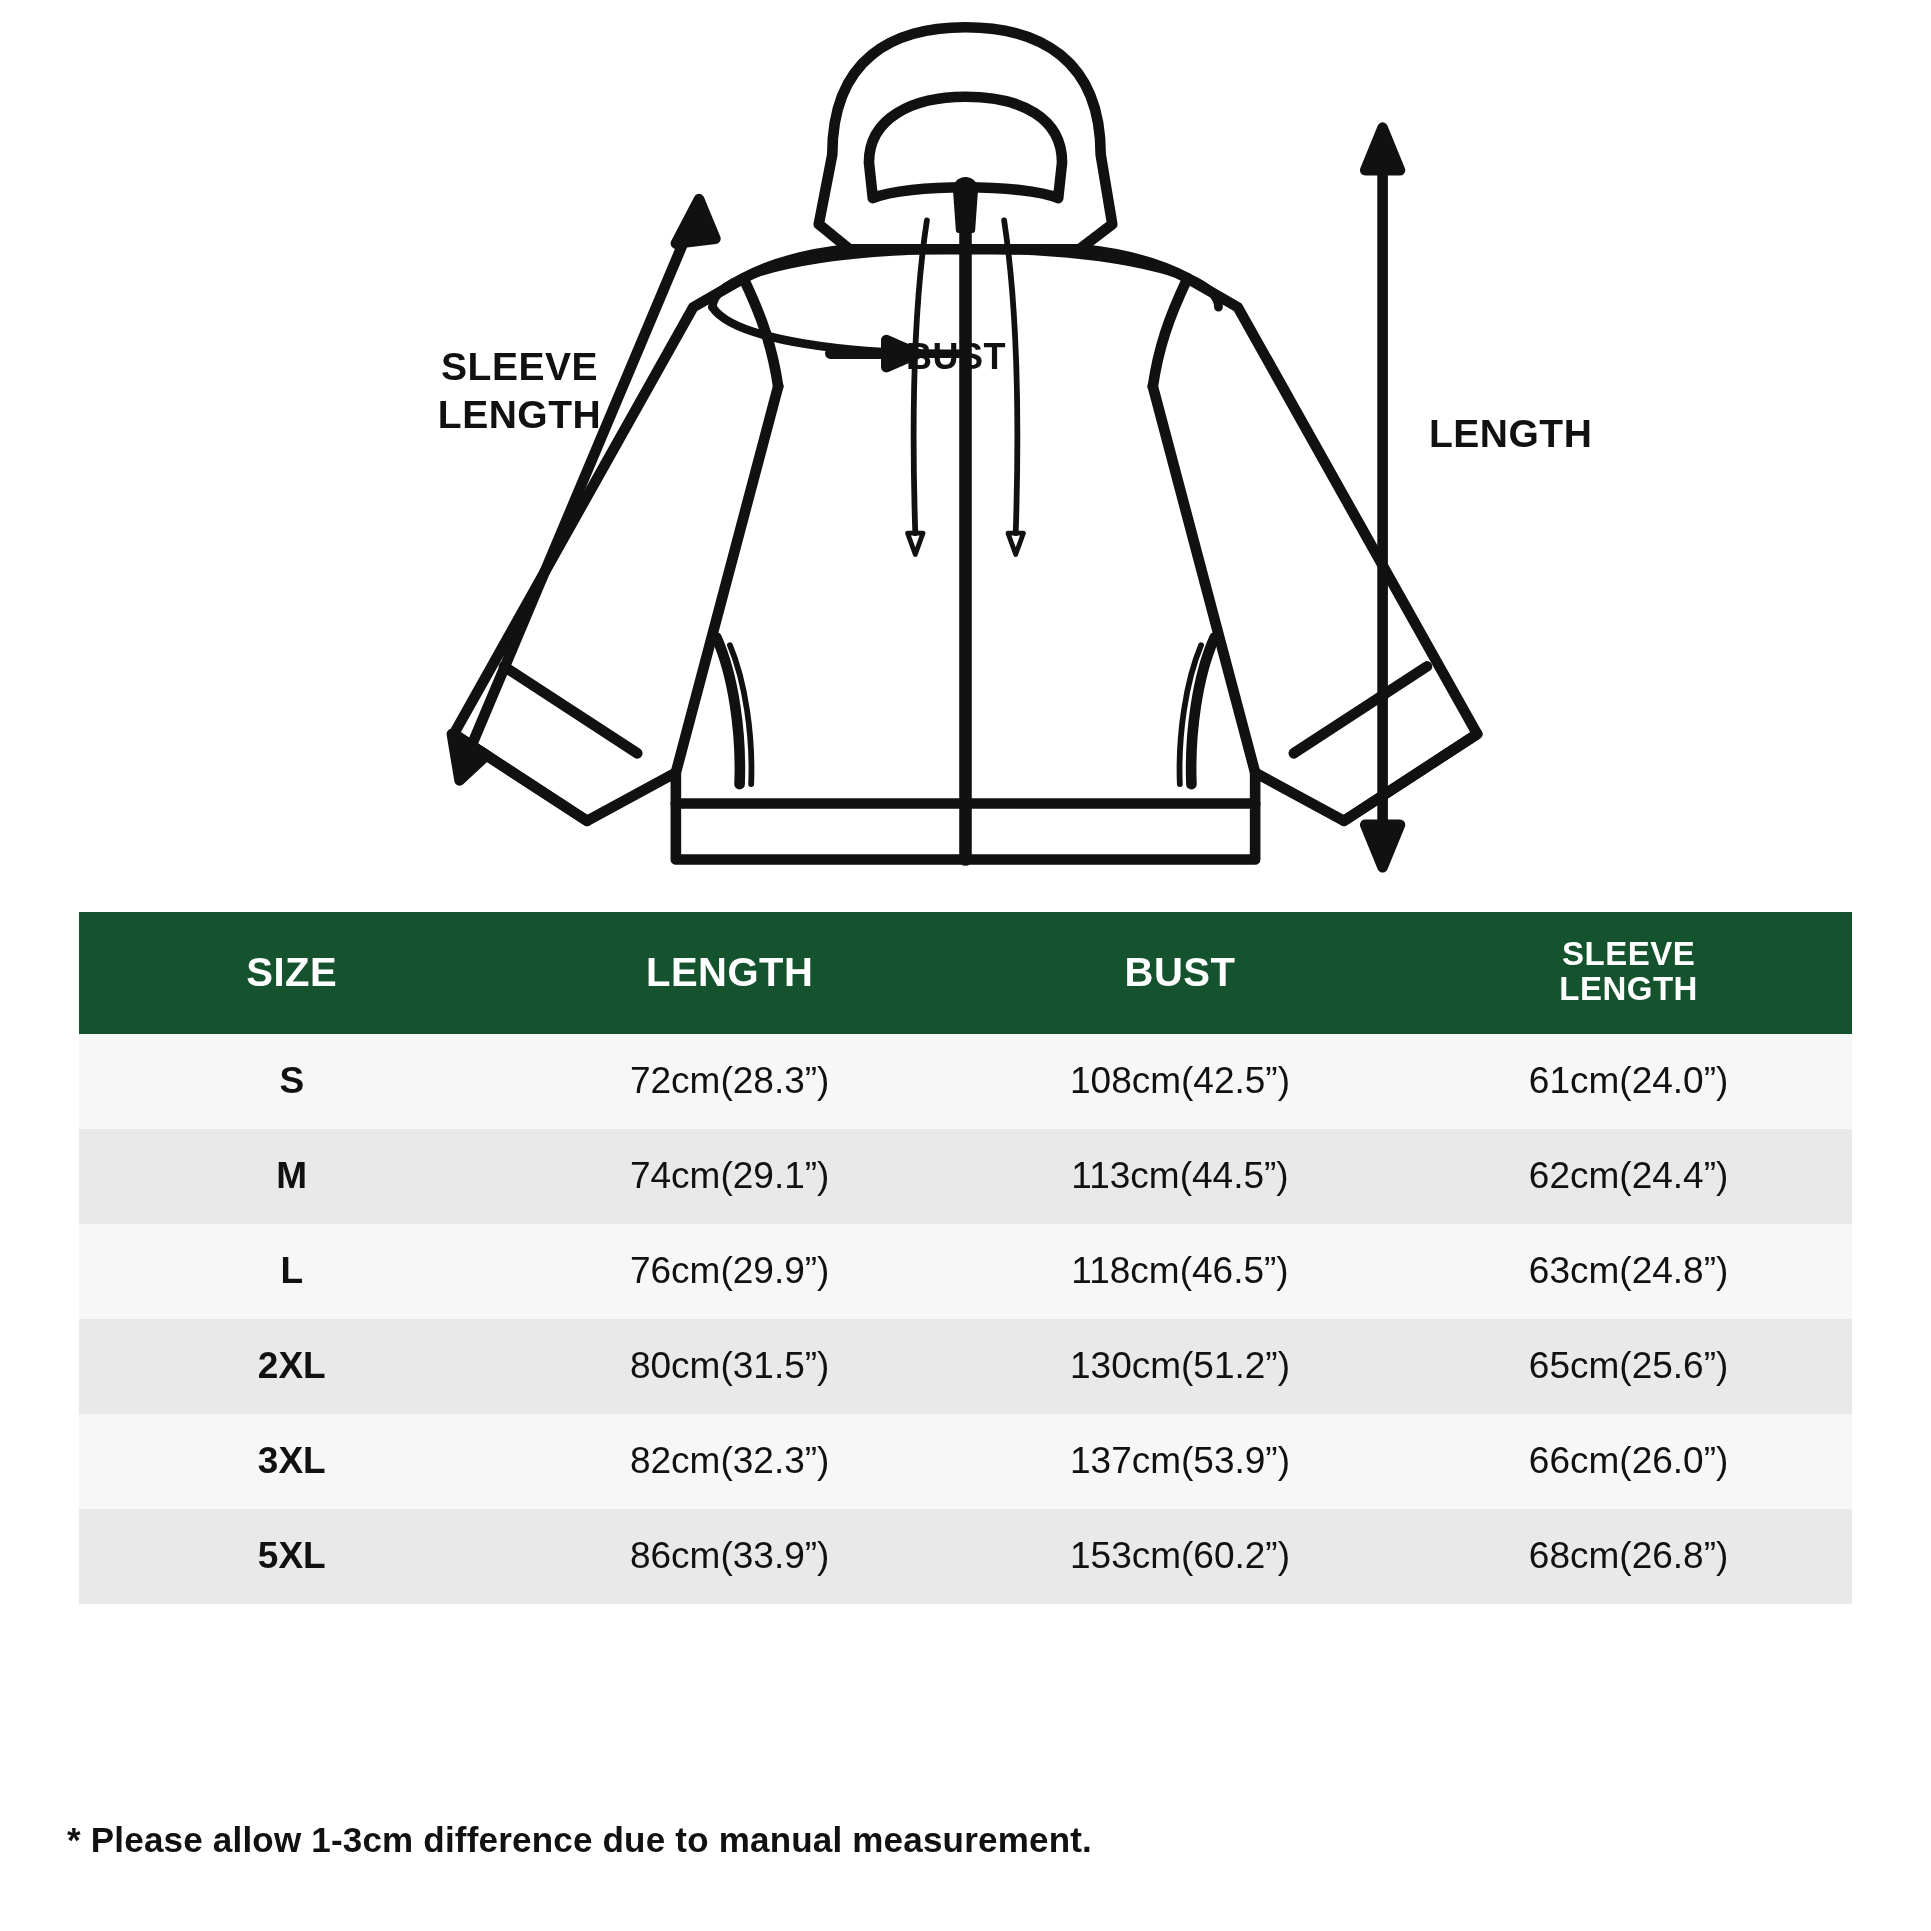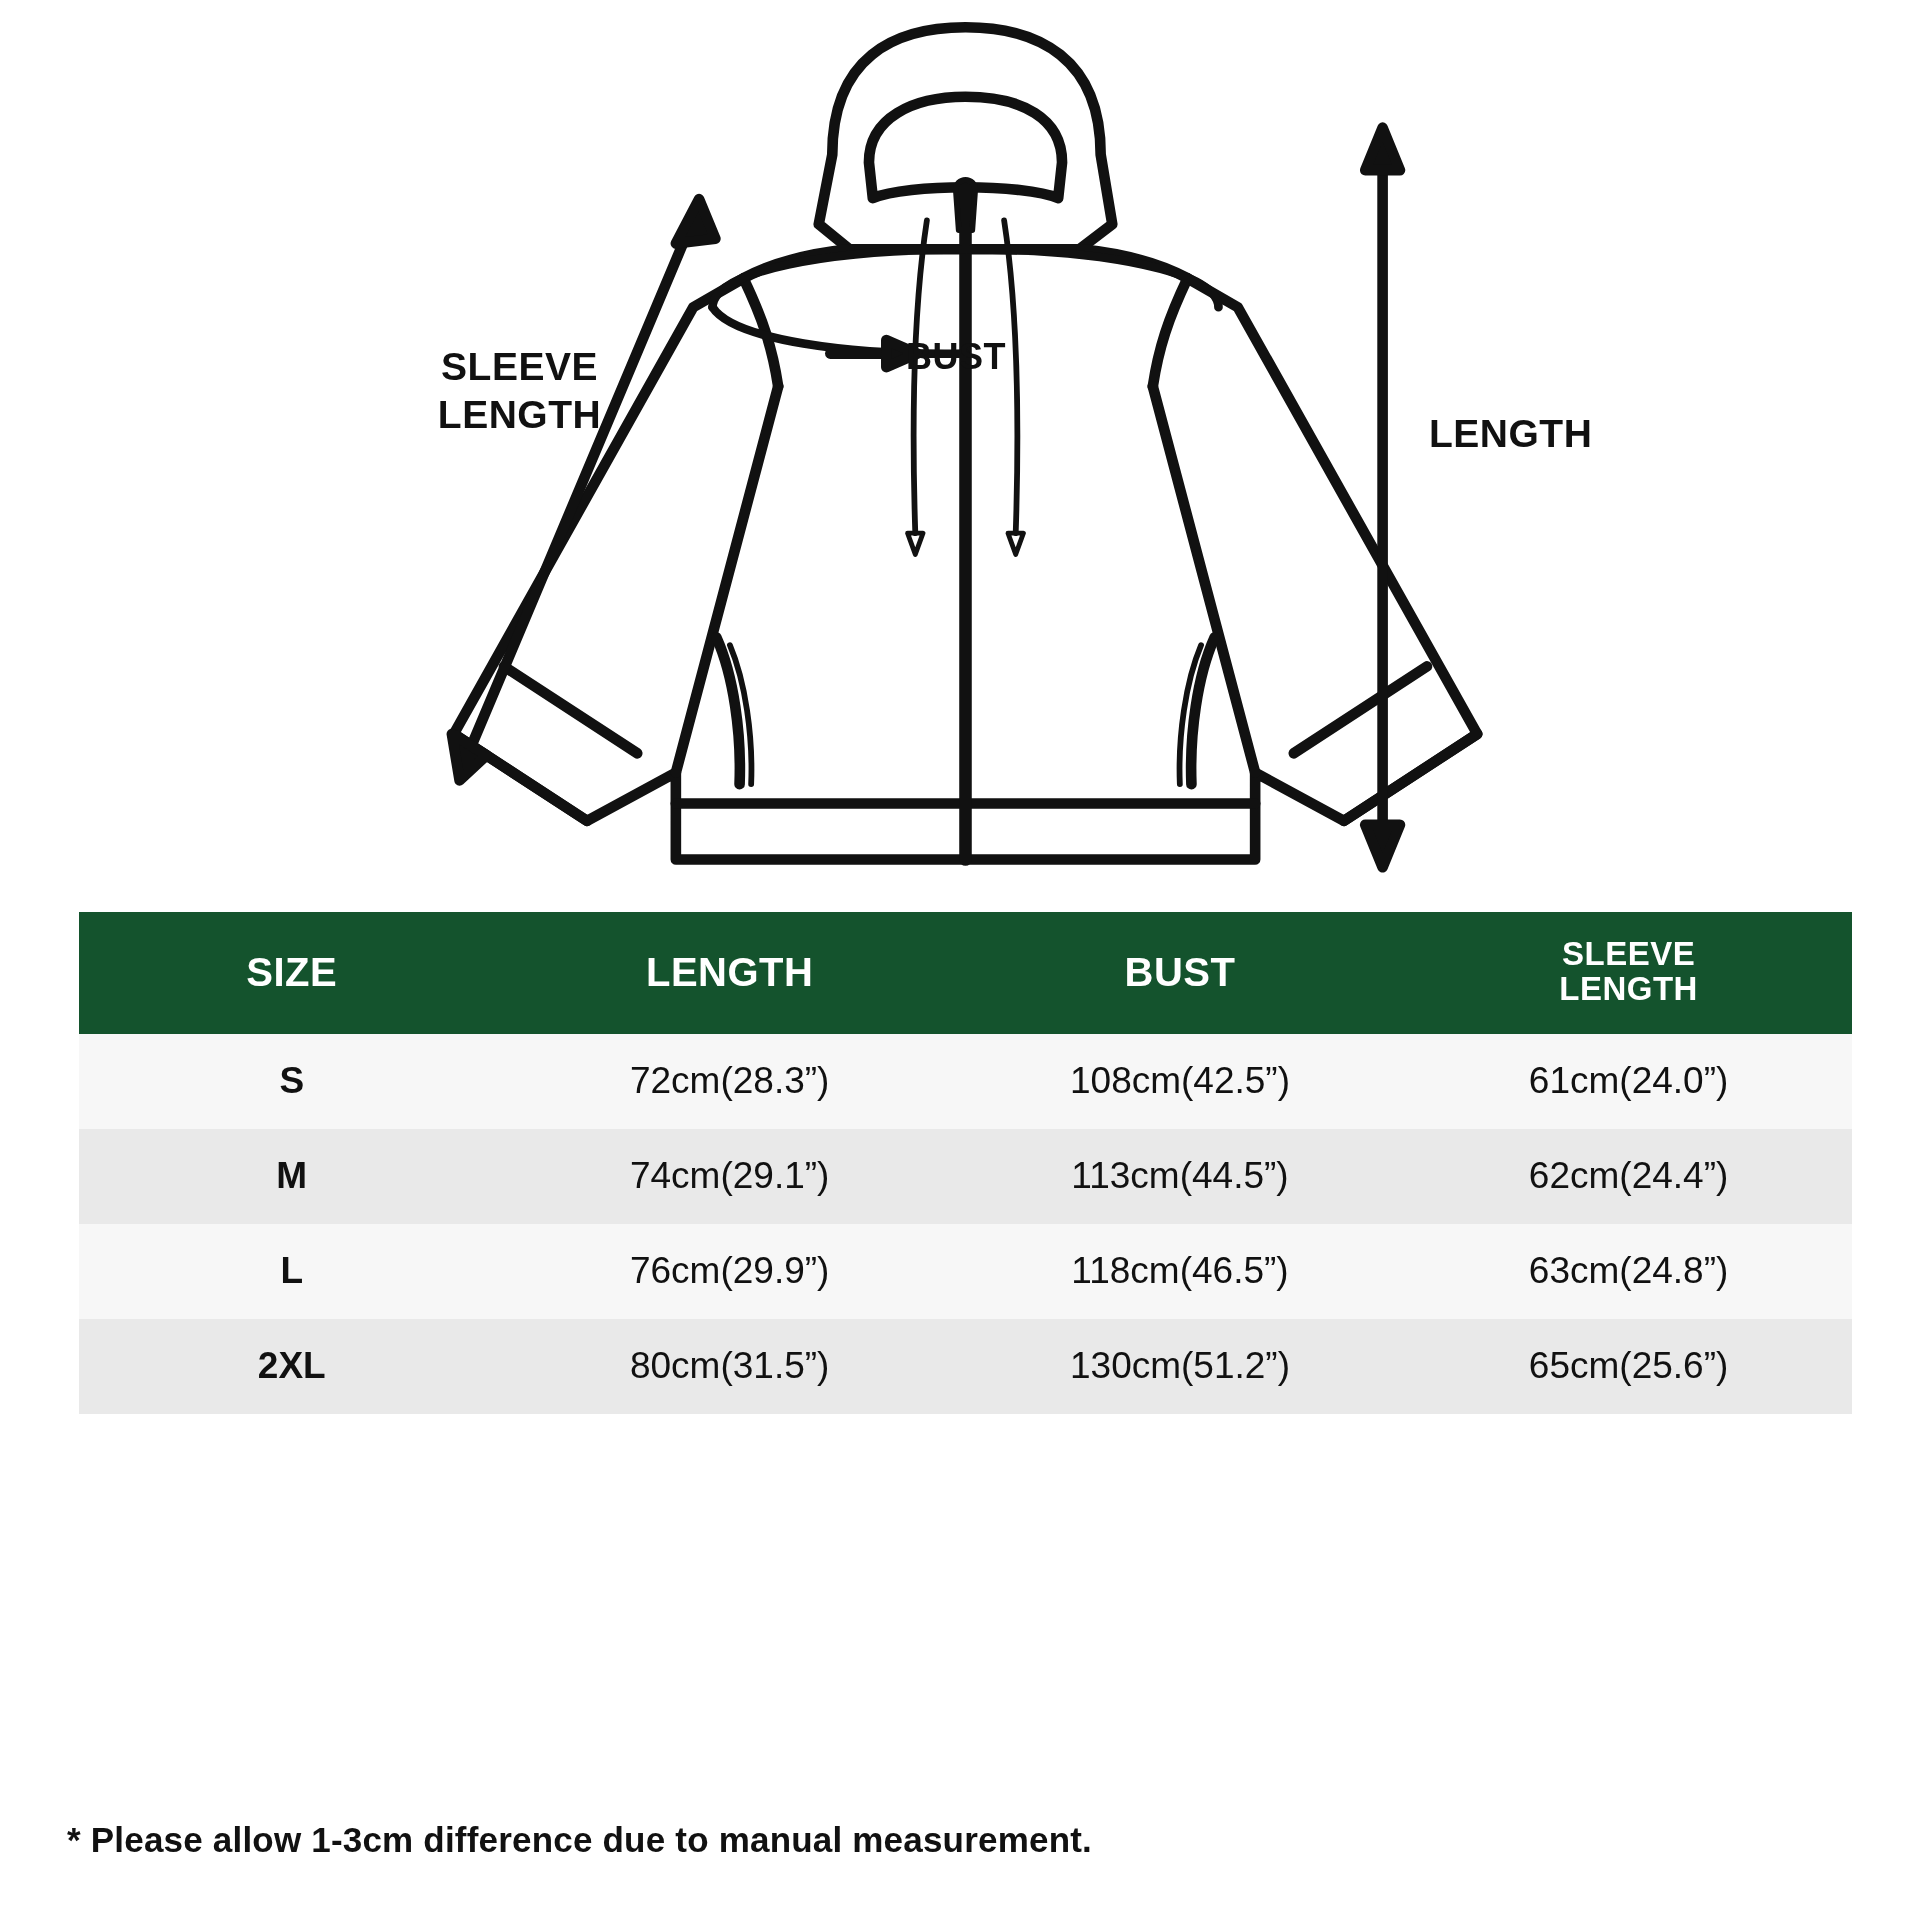--- a/index.html
+++ b/index.html
@@ -242,19 +242,31 @@
           <td>76cm(29.9”)</td>
           <td>118cm(46.5”)</td>
           <td>63cm(24.8”)</td>
         </tr>
         <tr>
           <td class="size-col">2XL</td>
           <td>80cm(31.5”)</td>
           <td>130cm(51.2”)</td>
           <td>65cm(25.6”)</td>
         </tr>
+        <tr>
+          <td class="size-col">3XL</td>
+          <td>82cm(32.3”)</td>
+          <td>137cm(53.9”)</td>
+          <td>66cm(26.0”)</td>
+        </tr>
+        <tr>
+          <td class="size-col">5XL</td>
+          <td>86cm(33.9”)</td>
+          <td>153cm(60.2”)</td>
+          <td>68cm(26.8”)</td>
+        </tr>
       </tbody>
     </table>
   </div>
 
   <div class="footnote">* Please allow 1-3cm difference due to manual measurement.</div>
 </div>
 
 
 </body></html>

